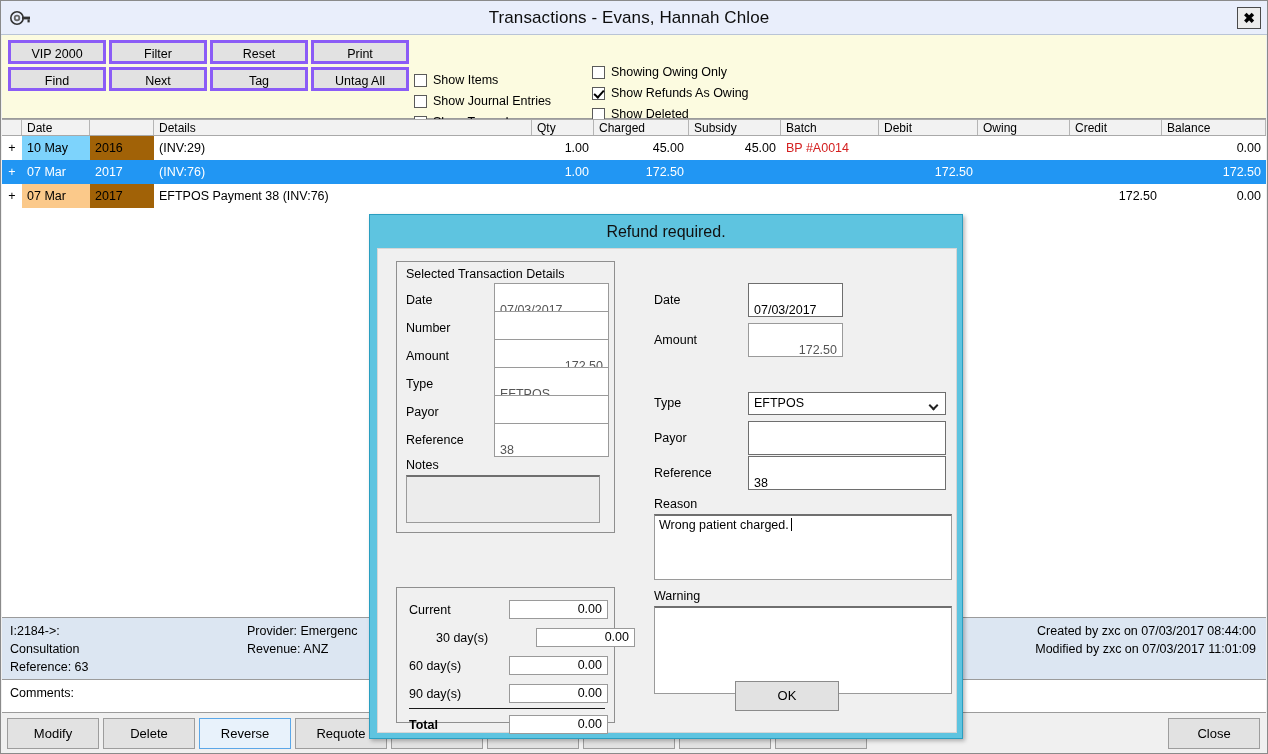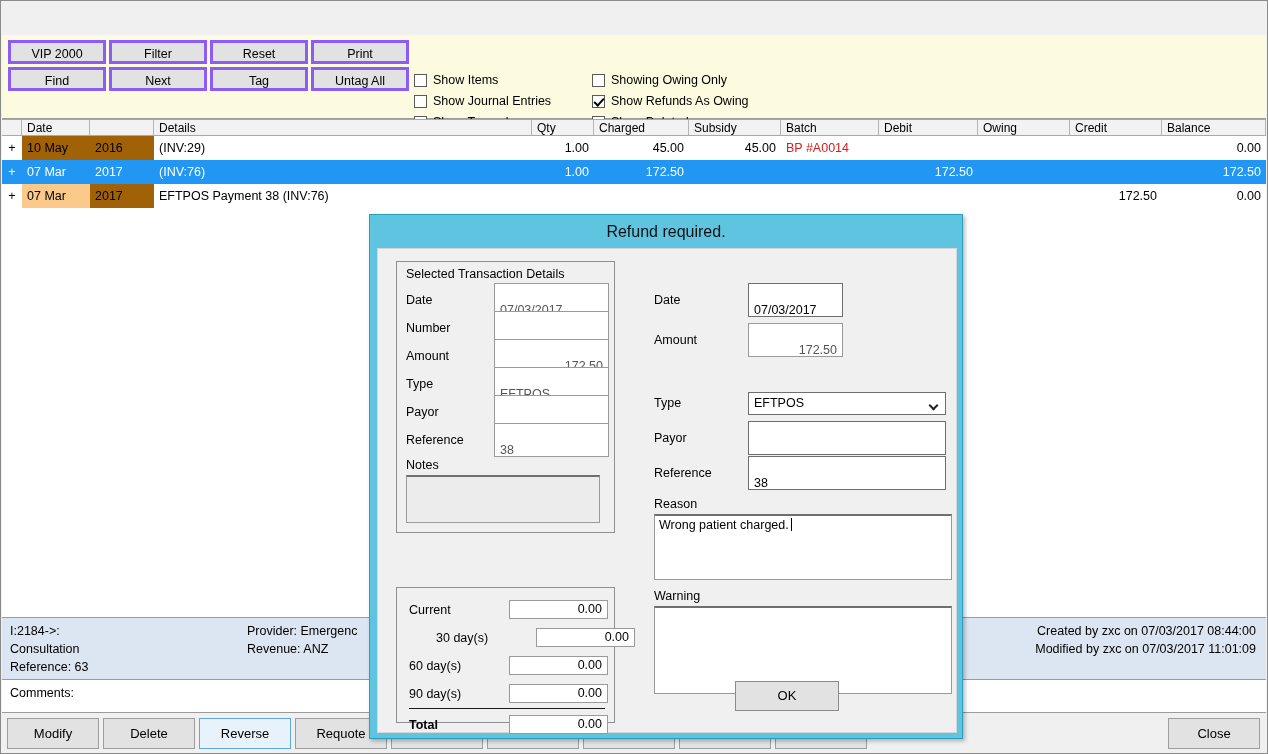--- a/index.html
+++ b/index.html
@@ -51,21 +51,21 @@
     display: inline-block;
     width: 98px; height: 24px; margin-right: 3px;
     background: #e2e2e2; border: 3px solid #8b5cf6;
     font-size: 12.5px; text-align: center; line-height: 22px;
     cursor: pointer; color: #000;
   }
   .tbtn.row2 { margin-top: 3px; }
 
   .chk-col { position: absolute; font-size: 12.5px; }
   .chk-col.c1 { left: 412px; top: 35px; }
-  .chk-col.c2 { left: 590px; top: 35px; text-align: right; }
+  .chk-col.c2 { left: 590px; top: 27px; text-align: right; }
   .chk-row { display: flex; align-items: center; height: 20px; margin-bottom: 1px; cursor: pointer; }
   .cbox {
     width: 13px; height: 13px; background: #fff; border: 1px solid #5a5a5a;
     margin-right: 6px; position: relative; flex: none;
   }
   .cbox.checked::after {
     content: ""; position: absolute; left: 3px; top: 0px;
     width: 4px; height: 8px; border: solid #000;
     border-width: 0 2px 2px 0; transform: rotate(42deg);
   }
@@ -116,21 +116,21 @@
   .w-det  { width: 378px; }
   .w-qty  { width: 62px; }
   .w-chg  { width: 95px; }
   .w-sub  { width: 92px; }
   .w-bat  { width: 98px; }
   .w-deb  { width: 99px; }
   .w-owe  { width: 92px; }
   .w-cre  { width: 92px; }
   .w-bal  { width: 104px; }
 
-  .bg-gray   { background: #a16207; }
+  .bg-gray   { background: #7dd3fc; }
   .bg-pink   { background: #a16207; }
   .bg-orange { background: #fbc98a; }
 
   
   .detail {
     position: absolute; left: 1px; top: 617px; width: 1264px; height: 62px;
     background: #dce6f2; border-bottom: 1px solid #9b9b9b;
     font-size: 12.5px;
   }
   .detail .dl { position: absolute; left: 8px; top: 4px; line-height: 18px; }
@@ -219,20 +219,31 @@
     position: absolute; left: 357px; top: 432px; width: 104px; height: 30px;
     background: #e2e2e2; border: 1px solid #8b8b8b;
     font-size: 13px; text-align: center; line-height: 28px; cursor: pointer;
   }
 </style>
 </head>
 <body>
 
 <div id="app">
 
+  <div class="titlebar">
+    <svg class="key-icon" viewBox="0 0 22 20">
+      <circle cx="8" cy="10" r="6.2" fill="none" stroke="#333" stroke-width="1.6"></circle>
+      <circle cx="8" cy="10" r="3.2" fill="#666"></circle>
+      <circle cx="8" cy="10" r="1.4" fill="#e9eefb"></circle>
+      <rect x="13" y="8.6" width="8" height="2.8" fill="#333"></rect>
+      <rect x="18.5" y="11.4" width="2.2" height="3" fill="#333"></rect>
+    </svg>
+    <div class="title">Transactions - Evans, Hannah Chloe</div>
+    <div class="close-btn">✖</div>
+  </div>
 
   <div class="toolbar">
 
     <div class="btn-grid">
       <div>
         <span class="tbtn">VIP 2000</span><span class="tbtn">Filter</span><span class="tbtn">Reset</span><span class="tbtn">Print</span>
       </div>
       <div>
         <span class="tbtn row2">Find</span><span class="tbtn row2">Next</span><span class="tbtn row2">Tag</span><span class="tbtn row2">Untag All</span>
       </div>

